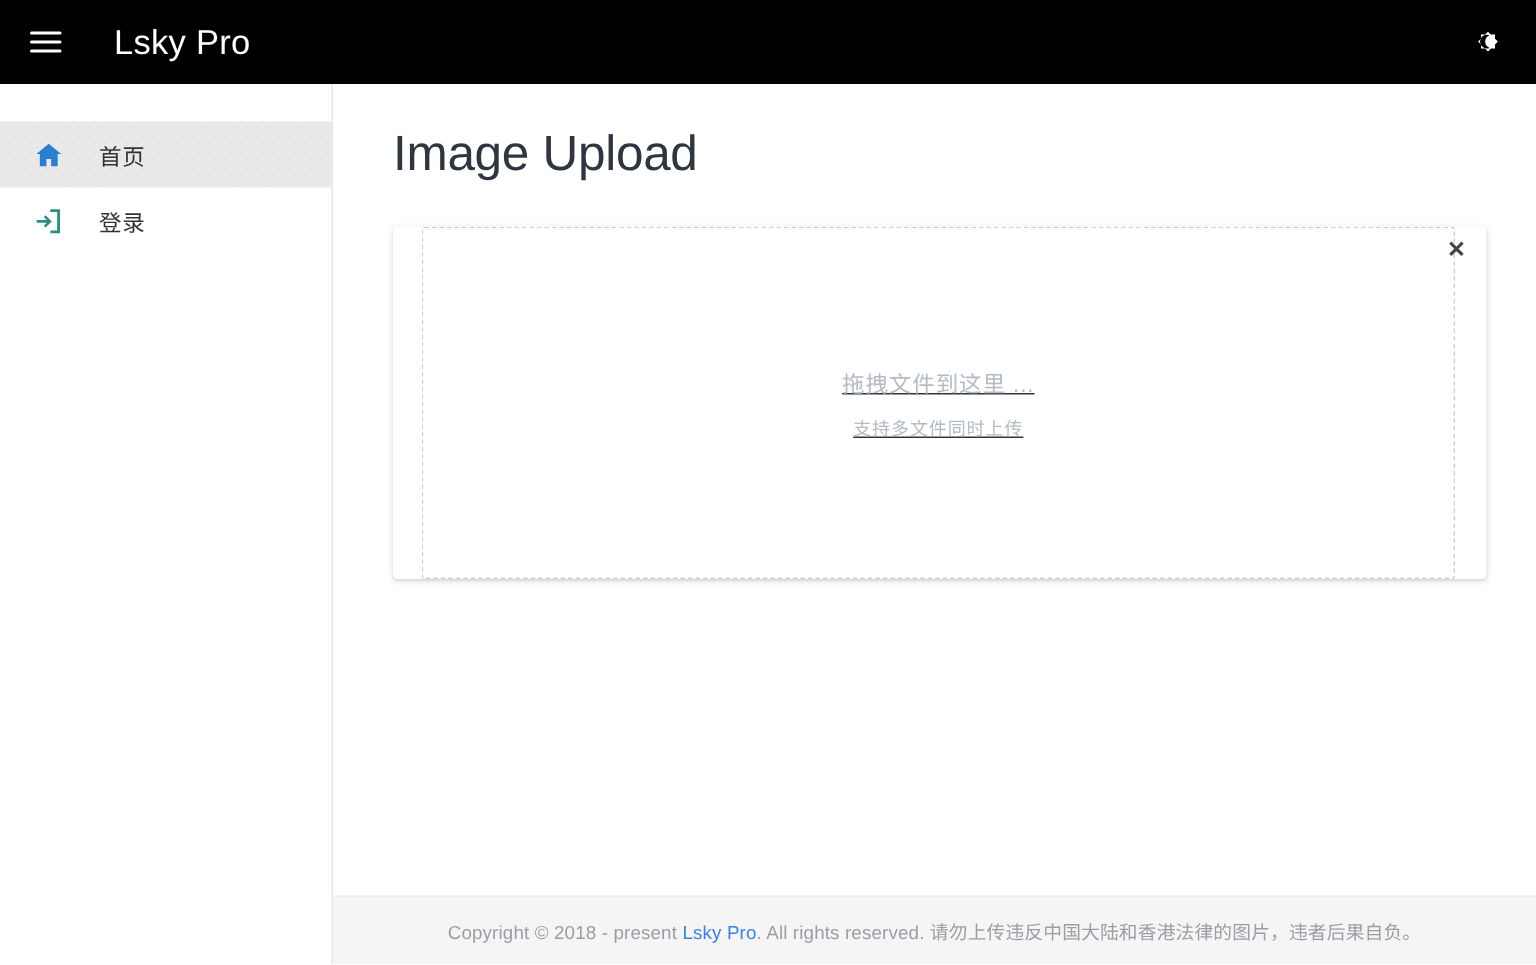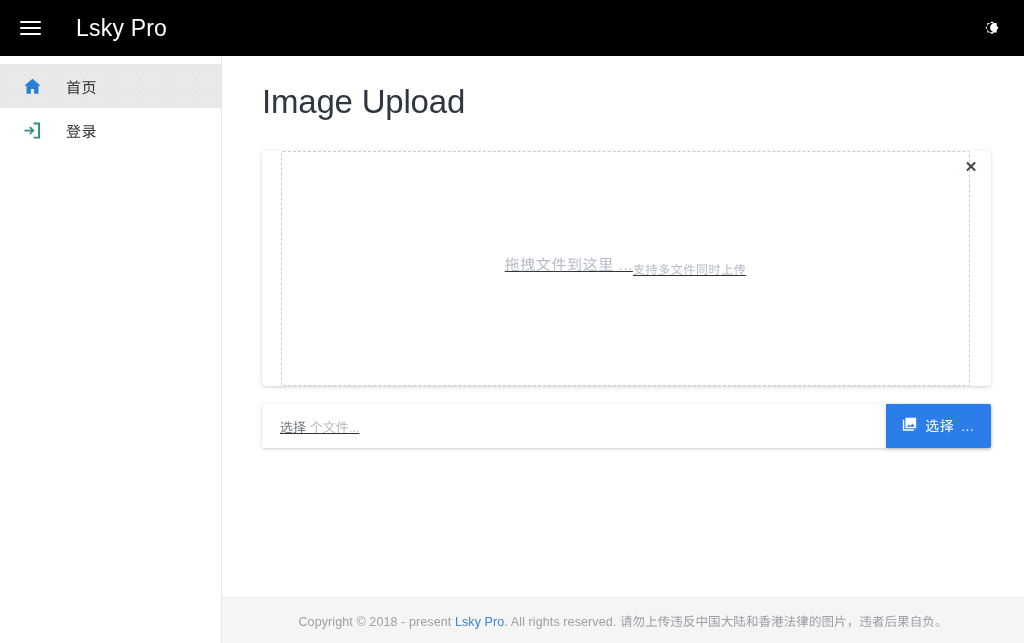--- a/index.html
+++ b/index.html
@@ -79,21 +79,21 @@
   }
 
   
   .sidebar {
     position: absolute;
     top: 56px; left: 0;
     width: 222px;
     height: 587px;
     background: #ffffff;
     border-right: 1px solid #e6e6e6;
-    padding-top: 8px;
+    padding-top: 25px;
     z-index: 10;
     text-align: center;
   }
 
   .nav-item {
     display: flex;
     align-items: center;
     height: 44px;
     padding-left: 10px;
     cursor: pointer;
@@ -198,21 +198,21 @@
     border: none;
     font-family: "Liberation Sans", sans-serif;
   }
 
   .dropzone {
     margin: 18px 21px 18px 19px;
     height: 235px;
     border: 1px dashed #c9ccd1;
     border-radius: 2px;
     display: flex;
-    flex-direction: row;
+    flex-direction: column;
     align-items: center;
     justify-content: center;
     cursor: pointer;
     background: #ffffff;
   }
   .dz-line1 {
     font-size: 15px;
     color: #b4bbc6;
     letter-spacing: 0.6px;
     margin-bottom: 11px;
@@ -352,37 +352,20 @@
 
     <div class="upload-card">
       <button class="card-close">✕</button>
 
       <div class="dropzone">
         <div class="dz-line1">拖拽文件到这里 ...</div>
         <div class="dz-line2">支持多文件同时上传</div>
       </div>
     </div>
 
-    <div style="margin: 0 33px 0 40px;">
-      <div class="filebar">
-        <div class="filebar-text">
-          <span class="strong">选择</span><span class="dim"> 个文件...</span>
-        </div>
-        <button class="choose-btn">
-          <span>
-            <svg width="17" height="17" viewBox="0 0 24 24" aria-hidden="true">
-              <path fill="#ffffff" d="M2.6 5.2h2v13.6h13.7v2H2.6z"></path>
-              <path fill="#ffffff" d="M6.3 2.6h15.1v14.6H6.3V2.6zm1.9 12.7h11.3l-3.5-4.6-2.7 3.4-1.9-2.3z"></path>
-            </svg>
-          </span>
-          <span class="btn-label">选择</span>
-          <span class="btn-dots">...</span>
-        </button>
-      </div>
-    </div>
 
   </div>
 
   <div class="footer">
     <div class="footer-text">
       <span>Copyright © 2018 - present </span><a class="flink">Lsky Pro</a><span>. All rights reserved. 请勿上传违反中国大陆和香港法律的图片，违者后果自负。</span>
     </div>
   </div>
 
 </div>

